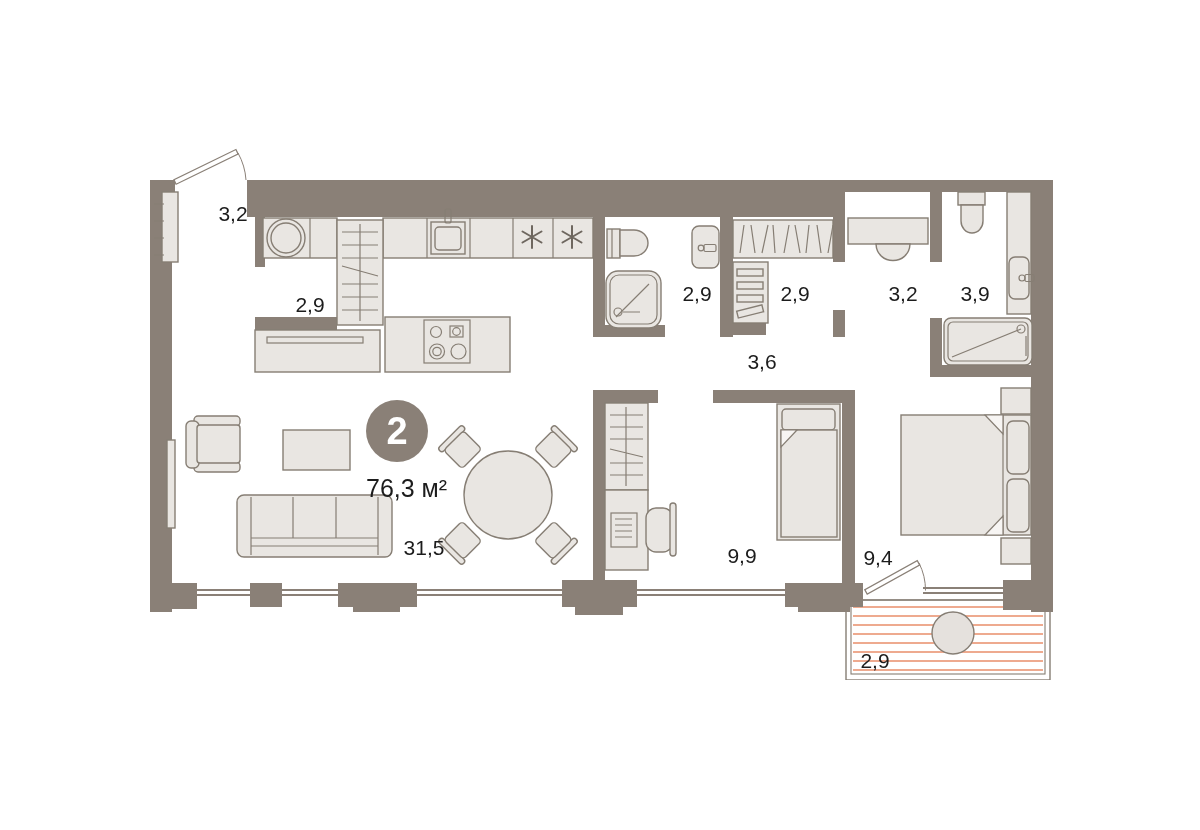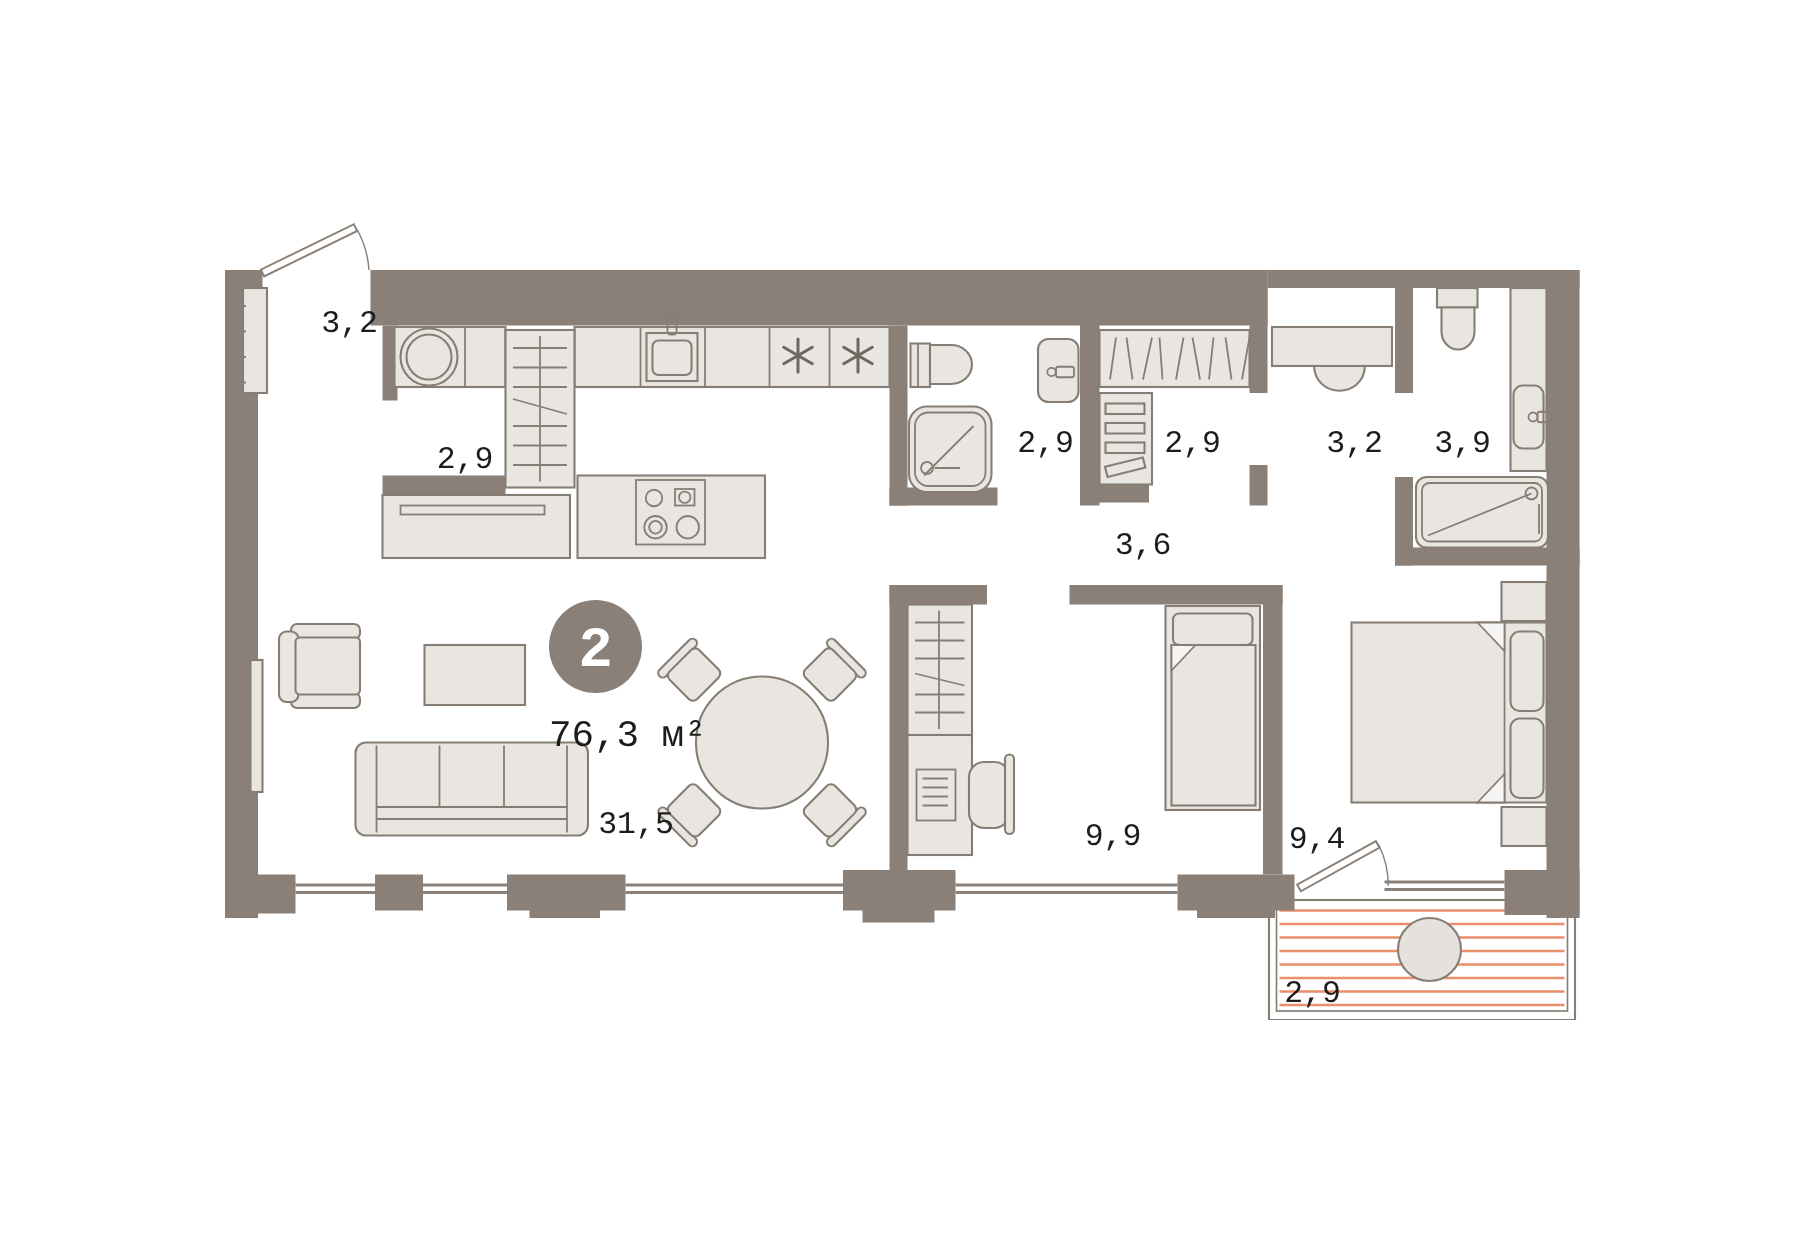--- a/index.html
+++ b/index.html
@@ -5,21 +5,21 @@
   :root{
     --wall:#8A8077;
     --fill:#E9E6E2;
     --stroke:#867E74;
     --stripe:#E98F6B;
     --label:#1C1C1C;
     --bg:#FFFFFF;
   }
   html,body{margin:0;padding:0;background:var(--bg);}
   .stage{position:relative;width:1200px;height:680px;background:var(--bg);overflow:hidden;
-         font-family:Liberation Mono, monospace;}
+         font-family:Liberation Sans, sans-serif;}
   svg{display:block}
   .w{fill:var(--wall);}
   .f{fill:var(--fill);stroke:var(--stroke);stroke-width:1.4;}
   .fn{fill:none;stroke:var(--stroke);stroke-width:1.4;}
   .fthin{fill:none;stroke:var(--stroke);stroke-width:1.2;}
   .lbl{fill:var(--label);font-size:21px;font-weight:500;text-anchor:middle;}
   .badge-num{fill:#fff;font-size:38px;font-weight:bold;text-anchor:middle;}
   .badge-area{fill:var(--label);font-size:25px;font-weight:500;text-anchor:start;}
   .stripe{stroke:var(--stripe);stroke-width:1.6;fill:none;}
   .ast{stroke:#6E675F;stroke-width:2;stroke-linecap:round;fill:none;}

